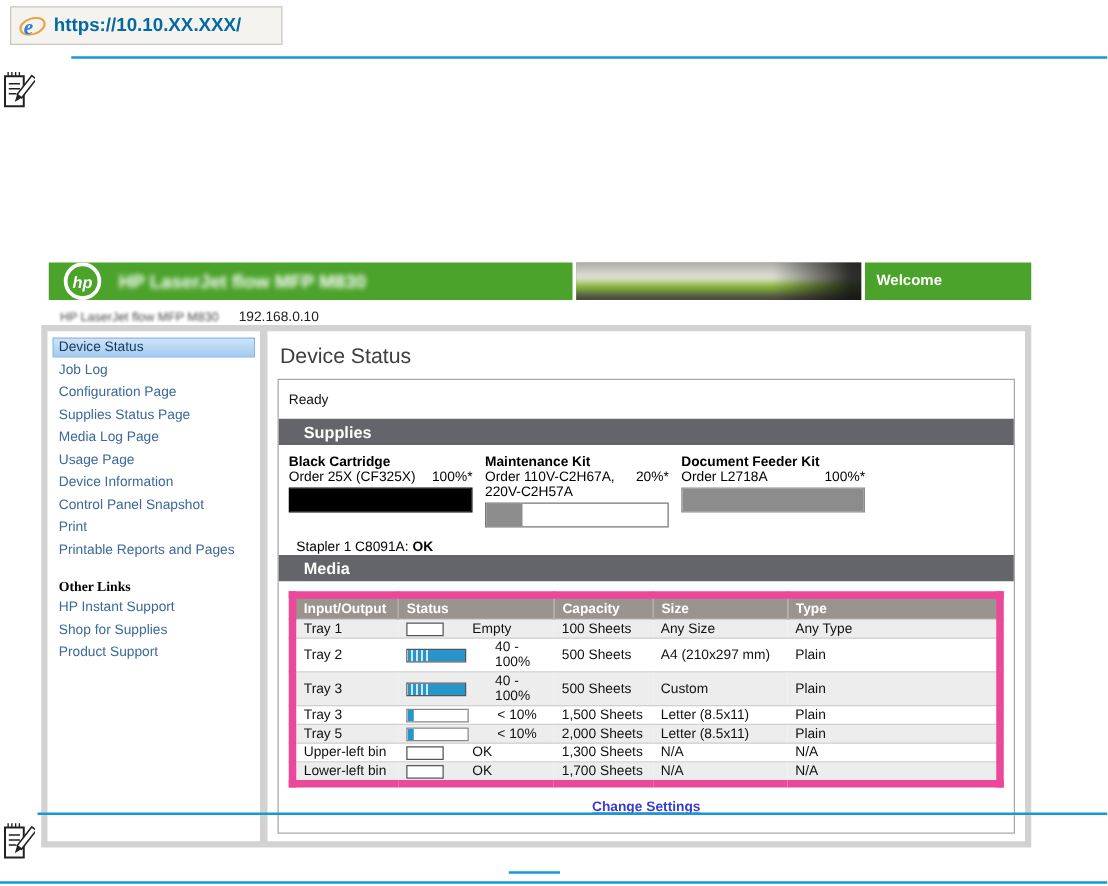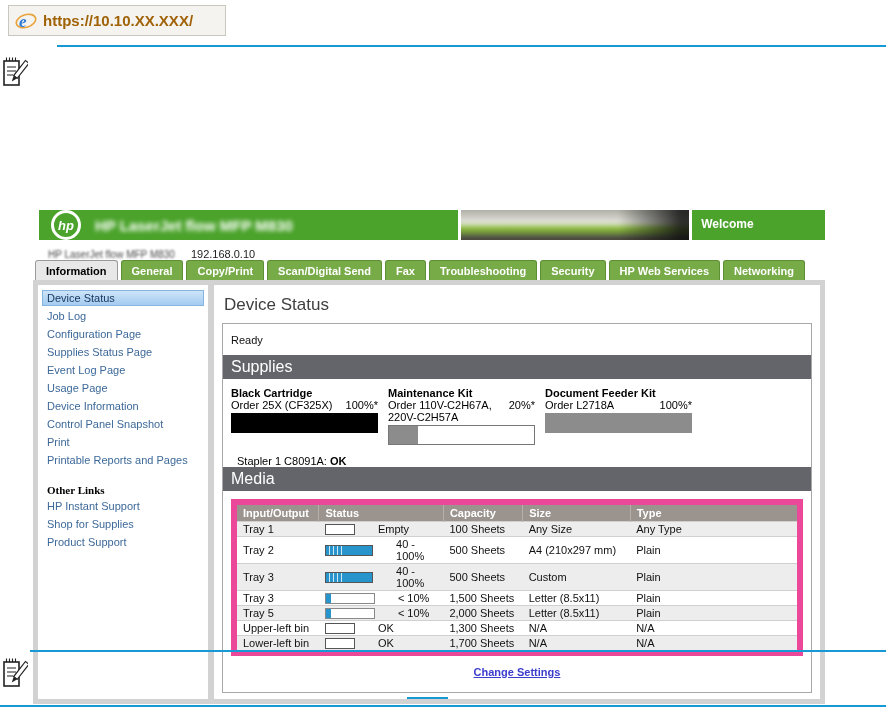--- a/index.html
+++ b/index.html
@@ -8,21 +8,21 @@
     width: 886px; height: 709px; position: relative; overflow: hidden;
     font-family: "Liberation Sans", sans-serif; color:#000;
   }
 
   
   .addressbar {
     position:absolute; left:8px; top:5px; width:218px; height:31px;
     background:#f4f3ef; border:1px solid #c9c7c0;
     display:flex; align-items:center; padding:0 6px; gap:6px;
   }
-  .url-text { font-size:15px; font-weight:600; color:#a16207; white-space:nowrap; }
+  .url-text { font-size:15px; font-weight:600; color:#0369a1; white-space:nowrap; }
   .hr-blue { position:absolute; height:2px; background:#1799d5; }
   .hr-blue.top { left:57px; right:0; top:45px; }
   .hr-blue.bottom { left:30px; right:0; top:650px; }
   .hr-blue.short { left:407px; top:697px; width:41px; }
   .hr-blue.full { left:0; right:0; top:705px; }
   .note-icon { position:absolute; left:2px; width:26px; height:34px; }
   .note-icon.n1 { top:54px; }
   .note-icon.n2 { top:655px; }
 
   
@@ -71,22 +71,22 @@
   .side-item.selected {
     background:linear-gradient(#cde4f8,#a3cbf0); border:1px solid #86b4e0;
     color:#17365d; padding:1px 4px;
   }
   .other-links-header { font-size:11px; font-weight:bold; color:#000; margin:16px 5px 2px;font-family:Liberation Serif, serif; }
   .main-panel { flex:1; background:#fff; padding:6px 8px; overflow:hidden; }
   .main-title { font-size:17px; font-weight:normal; color:#3f3f3f; padding:4px 0 8px 2px; }
   .content-box { border:1px solid #a8a8a8; }
   .ready-row { padding:10px 8px 9px; font-size:11px; color:#111; }
   .section-bar {
-    background:#63656a; color:#fff; font-weight:normal; font-size:16px;
-    padding:3px 8px;
+    background:#63656a; color:#fff; font-weight:bold; font-size:13px;
+    padding:3px 20px;
   }
   .supplies-area { display:flex; gap:10px; padding:8px 8px 4px; }
   .supply-col { width:147px; }
   .supply-name { font-weight:bold; font-size:11px; }
   .order-row { display:flex; align-items:flex-start; font-size:11px; }
   .order-text { flex:1; }
   .level-text { margin-left:0; white-space:nowrap; }
   .supply-bar { height:20px; border:1px solid #666; background:#fff; margin-top:2px; }
   .supply-bar .fill { height:100%; }
   .stapler-line { font-size:11px; padding:6px 0 0 14px; }
@@ -152,41 +152,30 @@
       <div class="photo-fill"></div>
     </div>
     <div class="banner-welcome">Welcome</div>
   </div>
 
   <div class="device-line">
     <span class="model-blur">HP LaserJet flow MFP M830</span>
     <span class="ip-text">192.168.0.10</span>
   </div>
 
-  <div class="tab-bar">
-      <div class="tab active">Information</div>
-      <div class="tab">General</div>
-      <div class="tab">Copy/Print</div>
-      <div class="tab">Scan/Digital Send</div>
-      <div class="tab">Fax</div>
-      <div class="tab">Troubleshooting</div>
-      <div class="tab">Security</div>
-      <div class="tab">HP Web Services</div>
-      <div class="tab">Networking</div>
-    </div>
 
   <div class="content-region">
 
     <div class="sidebar">
       <div id="side-items">
           <div class="side-item selected">Device Status</div>
           <div class="side-item">Job Log</div>
           <div class="side-item">Configuration Page</div>
           <div class="side-item">Supplies Status Page</div>
-          <div class="side-item">Event Log Page</div>
+          <div class="side-item">Media Log Page</div>
           <div class="side-item">Usage Page</div>
           <div class="side-item">Device Information</div>
           <div class="side-item">Control Panel Snapshot</div>
           <div class="side-item">Print</div>
           <div class="side-item">Printable Reports and Pages</div>
         </div>
       <div class="other-links-header">Other Links</div>
       <div id="side-other">
           <div class="side-item">HP Instant Support</div>
           <div class="side-item">Shop for Supplies</div>

